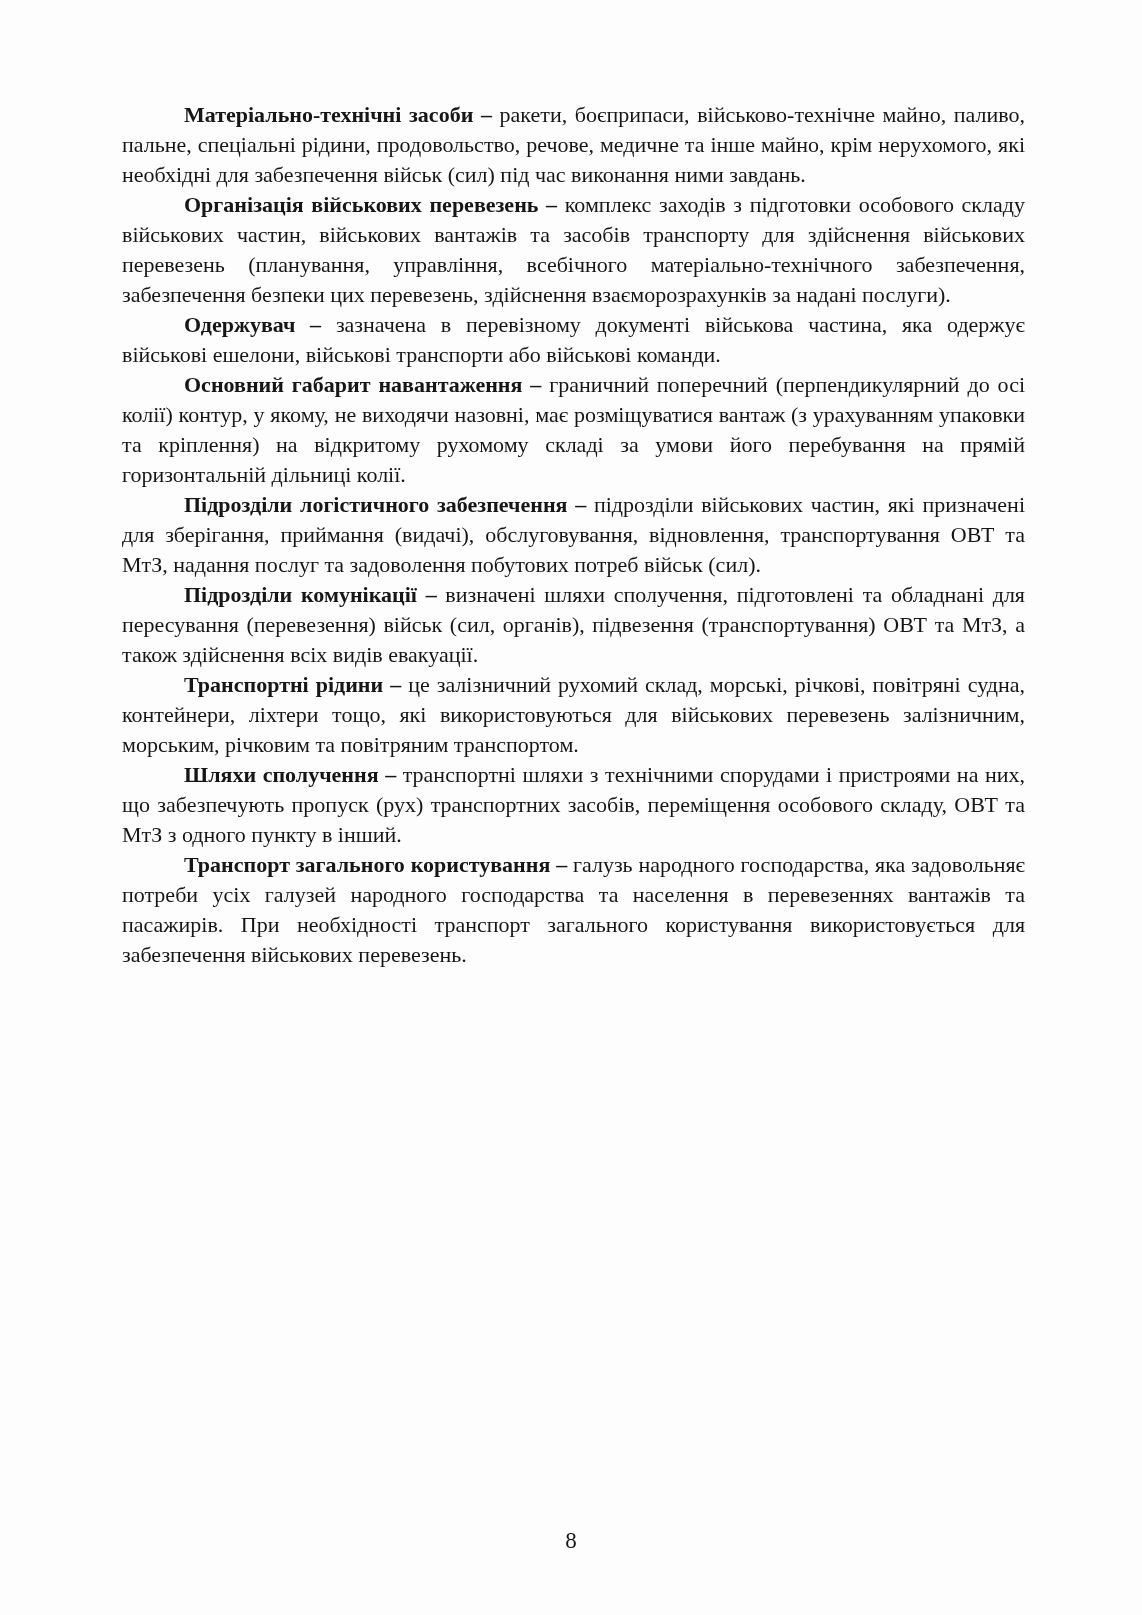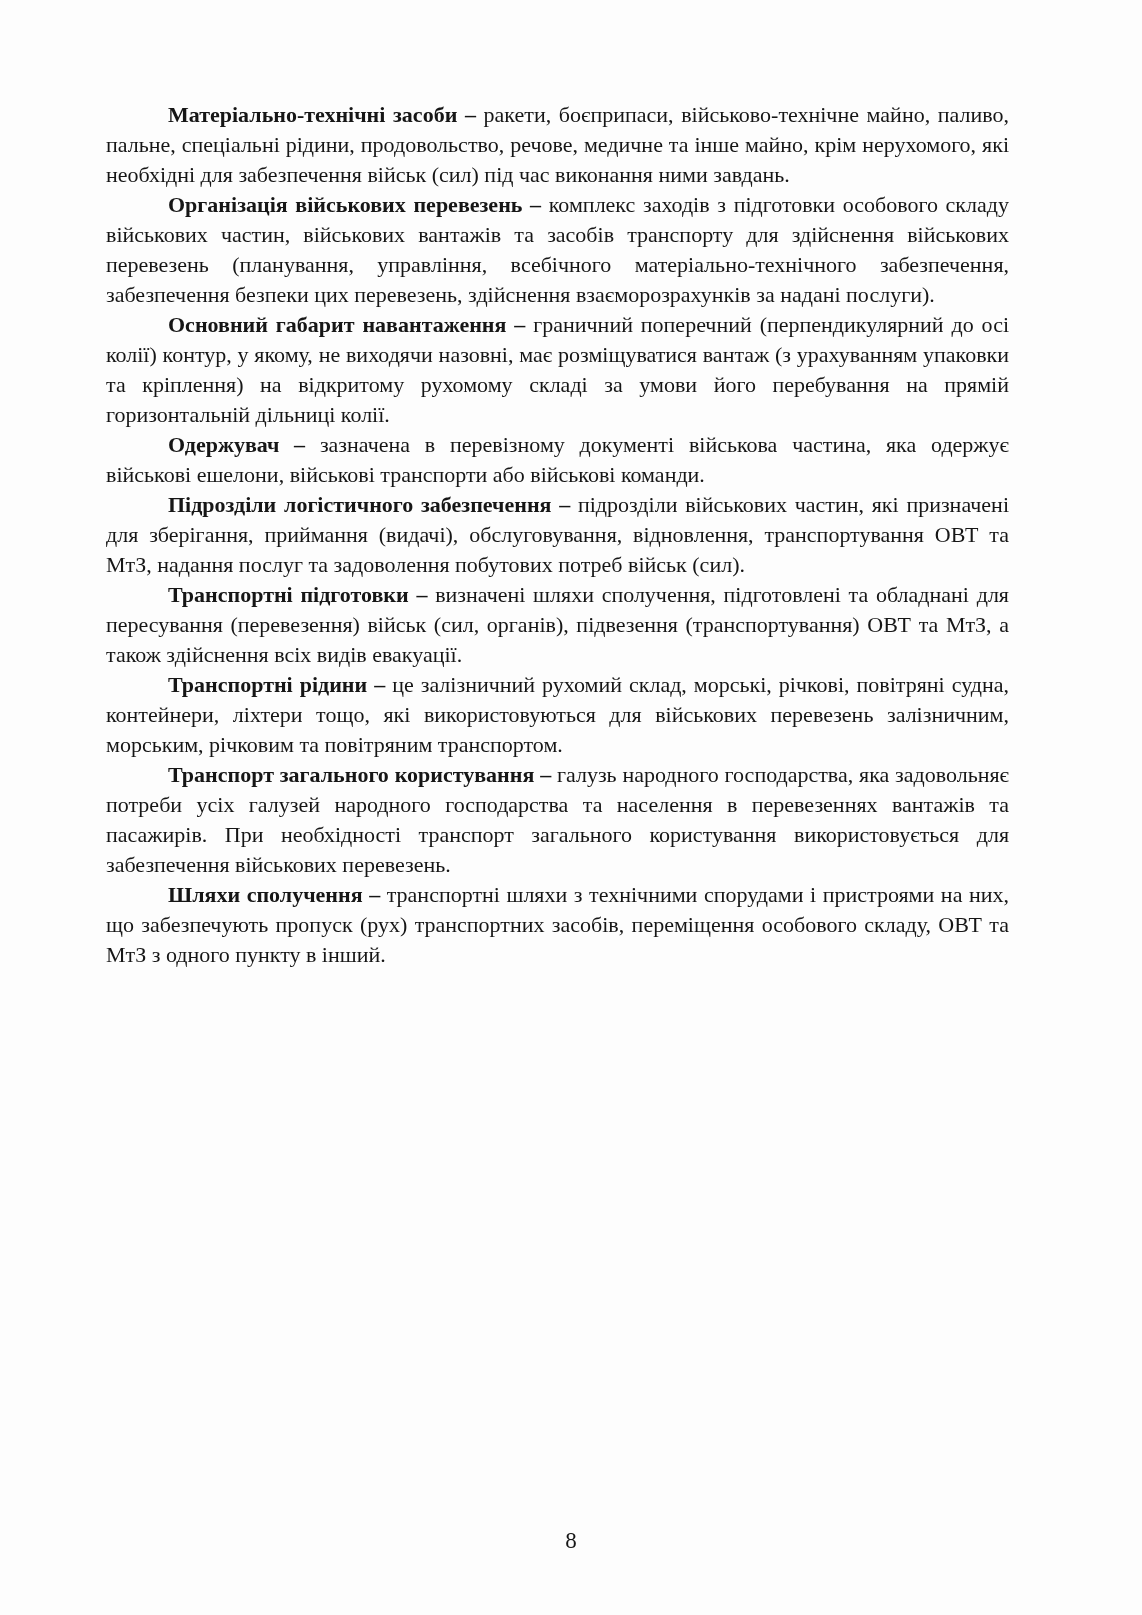--- a/index.html
+++ b/index.html
@@ -12,21 +12,21 @@
     width: 1142px;
     height: 1615px;
     margin: 0 auto;
     background: #fdfdfd;
     font-family: "Liberation Serif", "DejaVu Serif", serif;
     color: #161616;
     overflow: hidden;
   }
   .content {
     position: absolute;
-    left: 106px;
+    left: 122px;
     top: 100px;
     width: 903px;
   }
   .para {
     margin: 0;
     font-size: 22px;
     line-height: 30px;
     text-align: justify;
     text-indent: 62px;
   }
@@ -43,22 +43,22 @@
     line-height: 30px;
   }
 </style>
 </head>
 <body>
 
 <div class="page">
   <div class="content">
       <p class="para"><span class="term">Матеріально-технічні засоби –</span> <span class="definition">ракети, боєприпаси, військово-технічне майно, паливо, пальне, спеціальні рідини, продовольство, речове, медичне та інше майно, крім нерухомого, які необхідні для забезпечення військ (сил) під час виконання ними завдань.</span></p>
       <p class="para"><span class="term">Організація військових перевезень –</span> <span class="definition">комплекс заходів з підготовки особового складу військових частин, військових вантажів та засобів транспорту для здійснення військових перевезень (планування, управління, всебічного матеріально-технічного забезпечення, забезпечення безпеки цих перевезень, здійснення взаєморозрахунків за надані послуги).</span></p>
+      <p class="para"><span class="term">Одержувач –</span> <span class="definition">зазначена в перевізному документі військова частина, яка одержує військові ешелони, військові транспорти або військові команди.</span></p>
       <p class="para"><span class="term">Основний габарит навантаження –</span> <span class="definition">граничний поперечний (перпендикулярний до осі колії) контур, у якому, не виходячи назовні, має розміщуватися вантаж (з урахуванням упаковки та кріплення) на відкритому рухомому складі за умови його перебування на прямій горизонтальній дільниці колії.</span></p>
-      <p class="para"><span class="term">Одержувач –</span> <span class="definition">зазначена в перевізному документі військова частина, яка одержує військові ешелони, військові транспорти або військові команди.</span></p>
       <p class="para"><span class="term">Підрозділи логістичного забезпечення –</span> <span class="definition">підрозділи військових частин, які призначені для зберігання, приймання (видачі), обслуговування, відновлення, транспортування ОВТ та МтЗ, надання послуг та задоволення побутових потреб військ (сил).</span></p>
-      <p class="para"><span class="term">Транспортні підготовки –</span> <span class="definition">визначені шляхи сполучення, підготовлені та обладнані для пересування (перевезення) військ (сил, органів), підвезення (транспортування) ОВТ та МтЗ, а також здійснення всіх видів евакуації.</span></p>
+      <p class="para"><span class="term">Підрозділи комунікації –</span> <span class="definition">визначені шляхи сполучення, підготовлені та обладнані для пересування (перевезення) військ (сил, органів), підвезення (транспортування) ОВТ та МтЗ, а також здійснення всіх видів евакуації.</span></p>
       <p class="para"><span class="term">Транспортні рідини –</span> <span class="definition">це залізничний рухомий склад, морські, річкові, повітряні судна, контейнери, ліхтери тощо, які використовуються для військових перевезень залізничним, морським, річковим та повітряним транспортом.</span></p>
+      <p class="para"><span class="term">Шляхи сполучення –</span> <span class="definition">транспортні шляхи з технічними спорудами і пристроями на них, що забезпечують пропуск (рух) транспортних засобів, переміщення особового складу, ОВТ та МтЗ з одного пункту в інший.</span></p>
       <p class="para"><span class="term">Транспорт загального користування –</span> <span class="definition">галузь народного господарства, яка задовольняє потреби усіх галузей народного господарства та населення в перевезеннях вантажів та пасажирів. При необхідності транспорт загального користування використовується для забезпечення військових перевезень.</span></p>
-      <p class="para"><span class="term">Шляхи сполучення –</span> <span class="definition">транспортні шляхи з технічними спорудами і пристроями на них, що забезпечують пропуск (рух) транспортних засобів, переміщення особового складу, ОВТ та МтЗ з одного пункту в інший.</span></p>
     </div>
   <div class="page-number">8</div>
 </div>
 
 </body></html>

